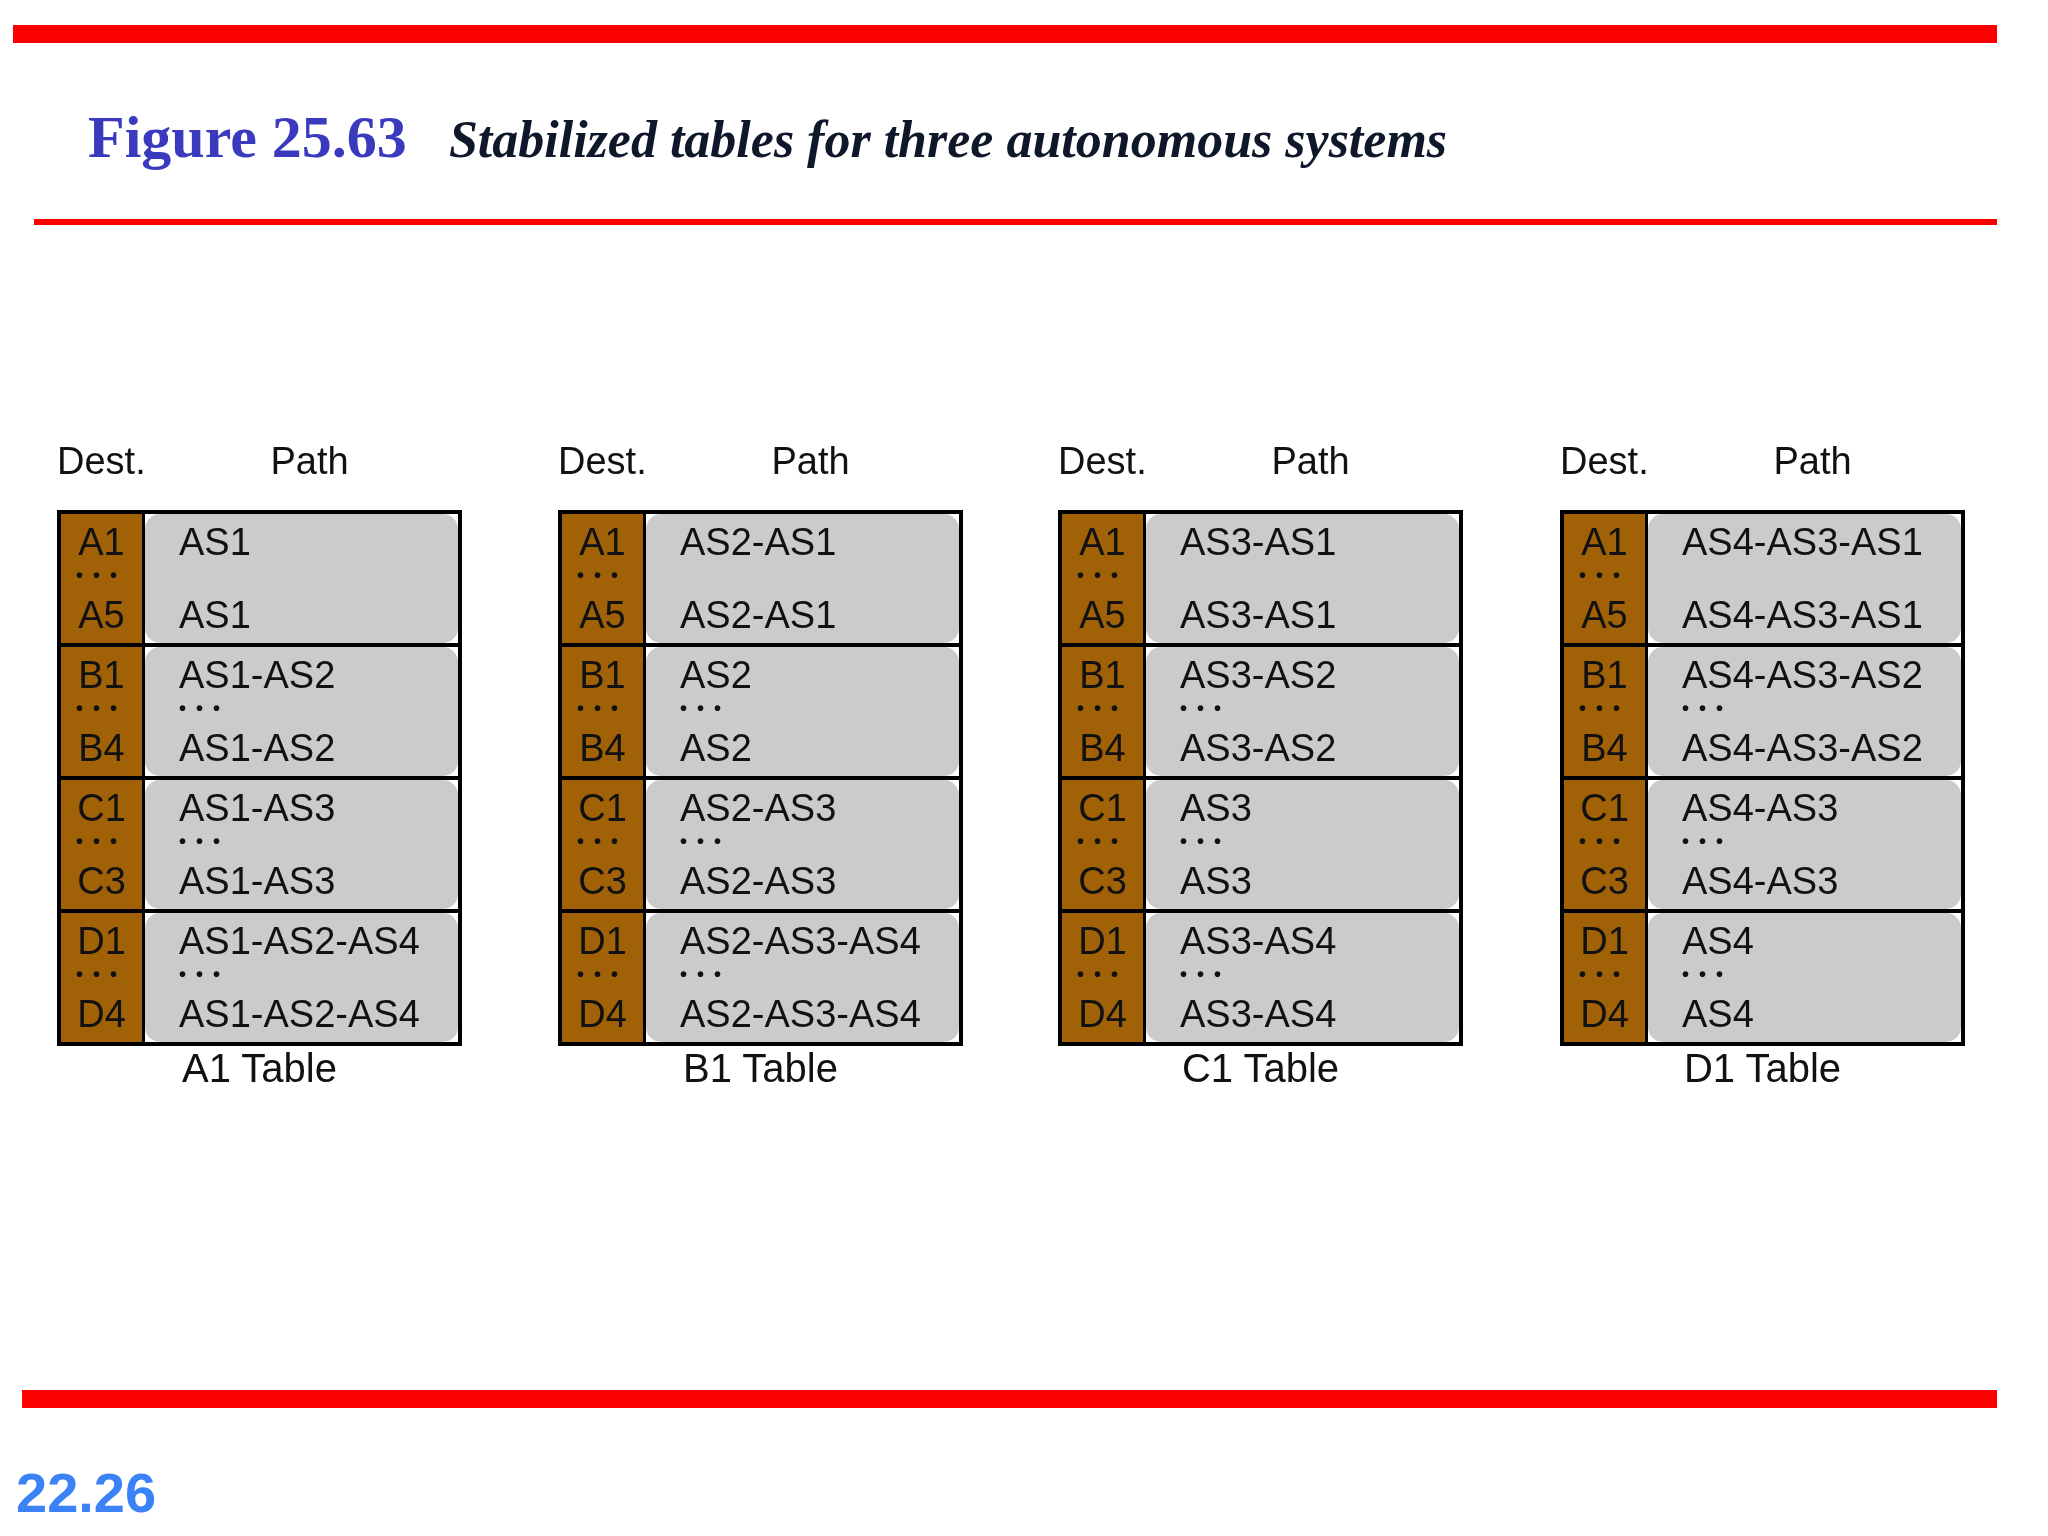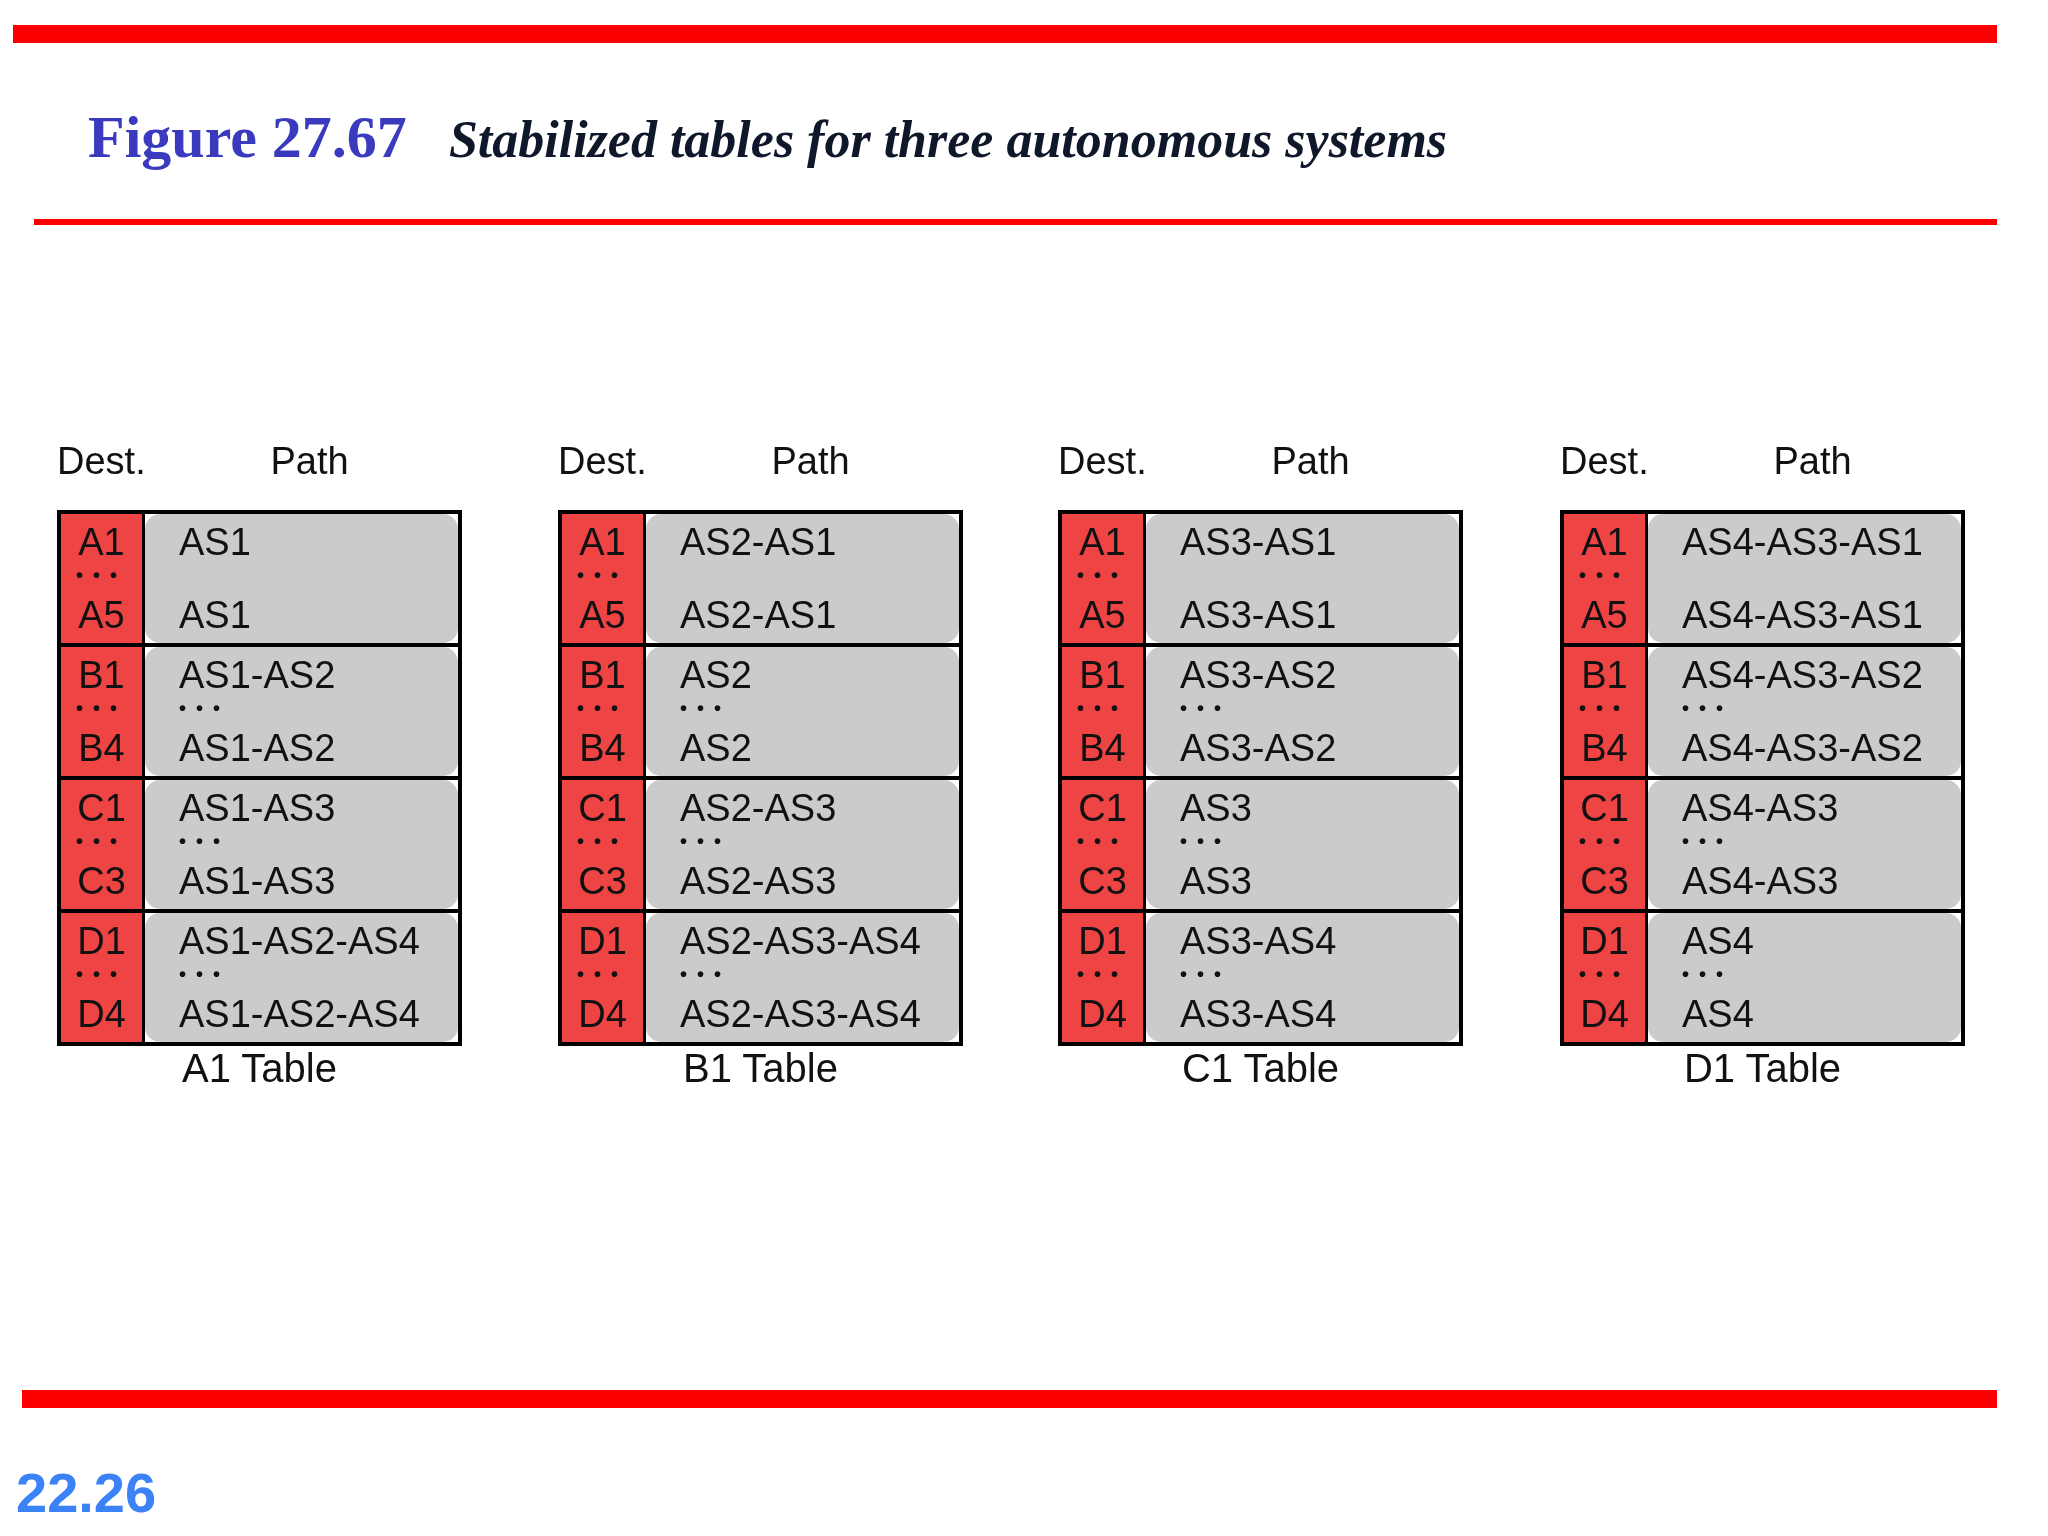--- a/index.html
+++ b/index.html
@@ -21,40 +21,40 @@
 
   
   .tbl{position:absolute;top:436px;width:405px;}
   .t0{left:57px;}.t1{left:558px;}.t2{left:1058px;}.t3{left:1560px;}
   .hdr{display:flex;height:50px;line-height:50px;font-size:38px;margin-bottom:24px;}
   .hdr-dest{flex:0 0 100px;text-align:left;padding-left:0px;}
   .hdr-path{flex:1;text-align:center;}
   .box{border:4px solid var(--border_black,#000);}
   .sec{display:flex;height:129px;border-top:4px solid var(--border_black,#000);}
   .sec:first-child{border-top:none;}
-  .dcell{flex:0 0 81px;background:#ef4444;border-right:3px solid var(--border_black,#000);
+  .dcell{flex:0 0 81px;background:#a16207;border-right:3px solid var(--border_black,#000);
          display:flex;flex-direction:column;justify-content:center;align-items:center;}
   .pcell{flex:1;background:var(--cell_gray,#cccccc);
          display:flex;flex-direction:column;justify-content:center;align-items:flex-start;padding-left:34px;border-radius:15px;}
   .ln{height:43px;line-height:43px;font-size:38px;white-space:nowrap;}
   .dots{height:30px;line-height:22px;font-size:20px;letter-spacing:10px;font-weight:700;}
   .cap{text-align:center;font-size:40px;}
 
   
   .page-num{position:absolute;left:16px;top:1460px;font-size:56px;font-weight:700;color:#3b82f6;}
 </style>
 </head>
 <body>
 
 <div class="slide">
 
   <div class="bar bar-top"></div>
 
   <div class="title-row">
-    <span class="fig-label">Figure 27.67</span>
+    <span class="fig-label">Figure 25.63</span>
     <span class="fig-caption">Stabilized tables for three autonomous systems</span>
   </div>
 
   <div class="bar rule-thin"></div>
 
   <div class="tbl t0">
     <div class="hdr">
       <span class="hdr-dest">Dest.</span>
       <span class="hdr-path">Path</span>
     </div>

